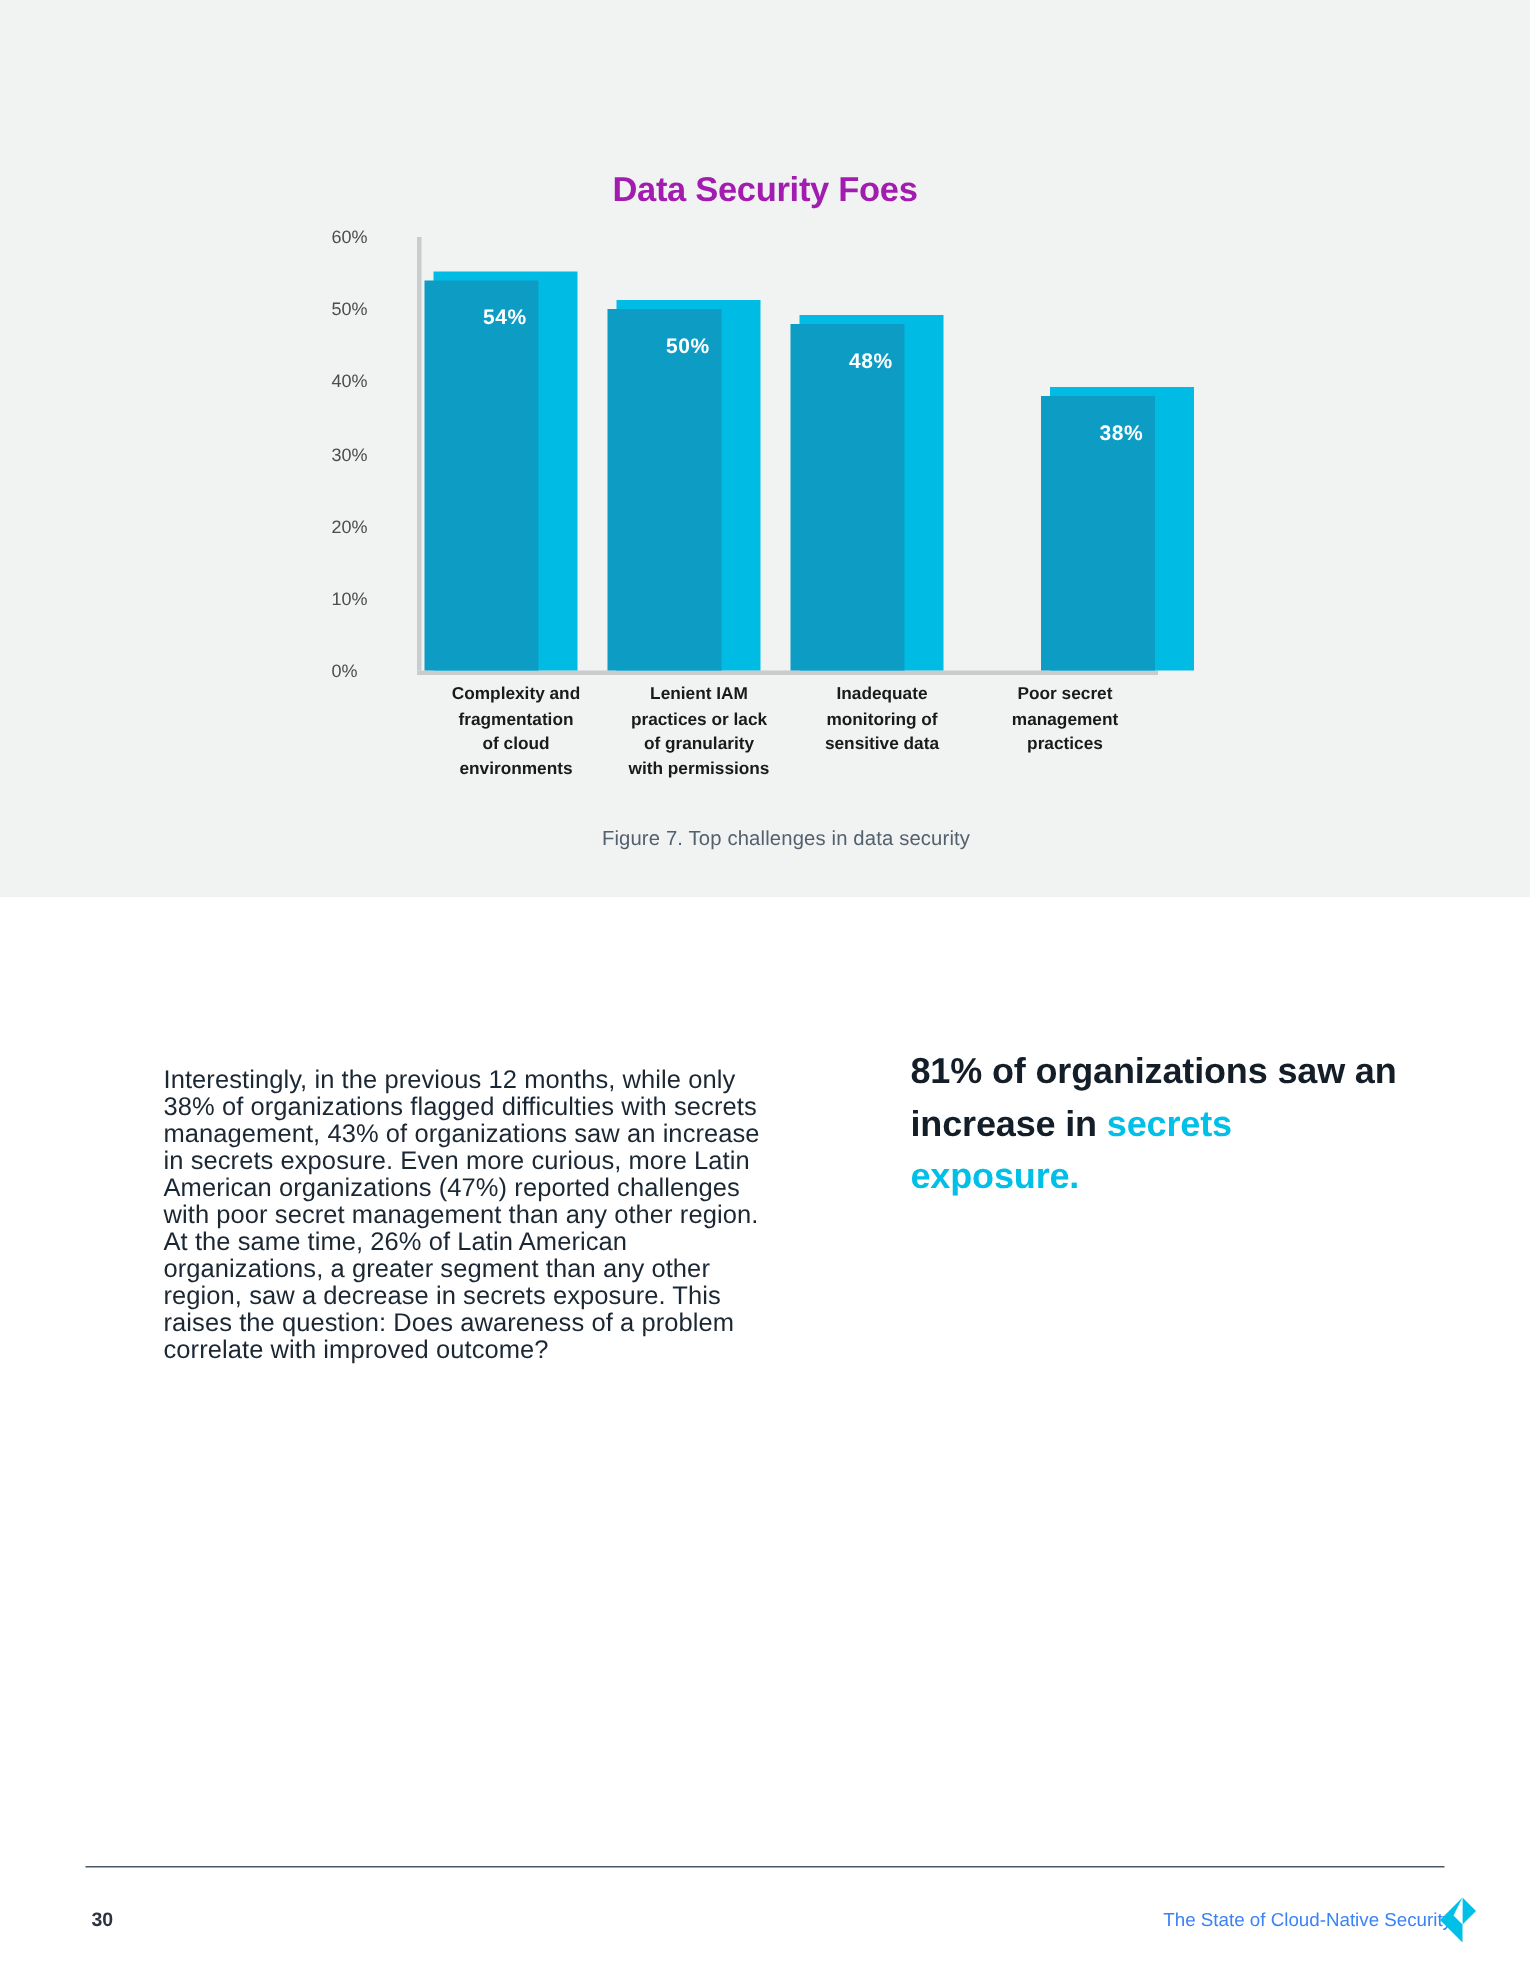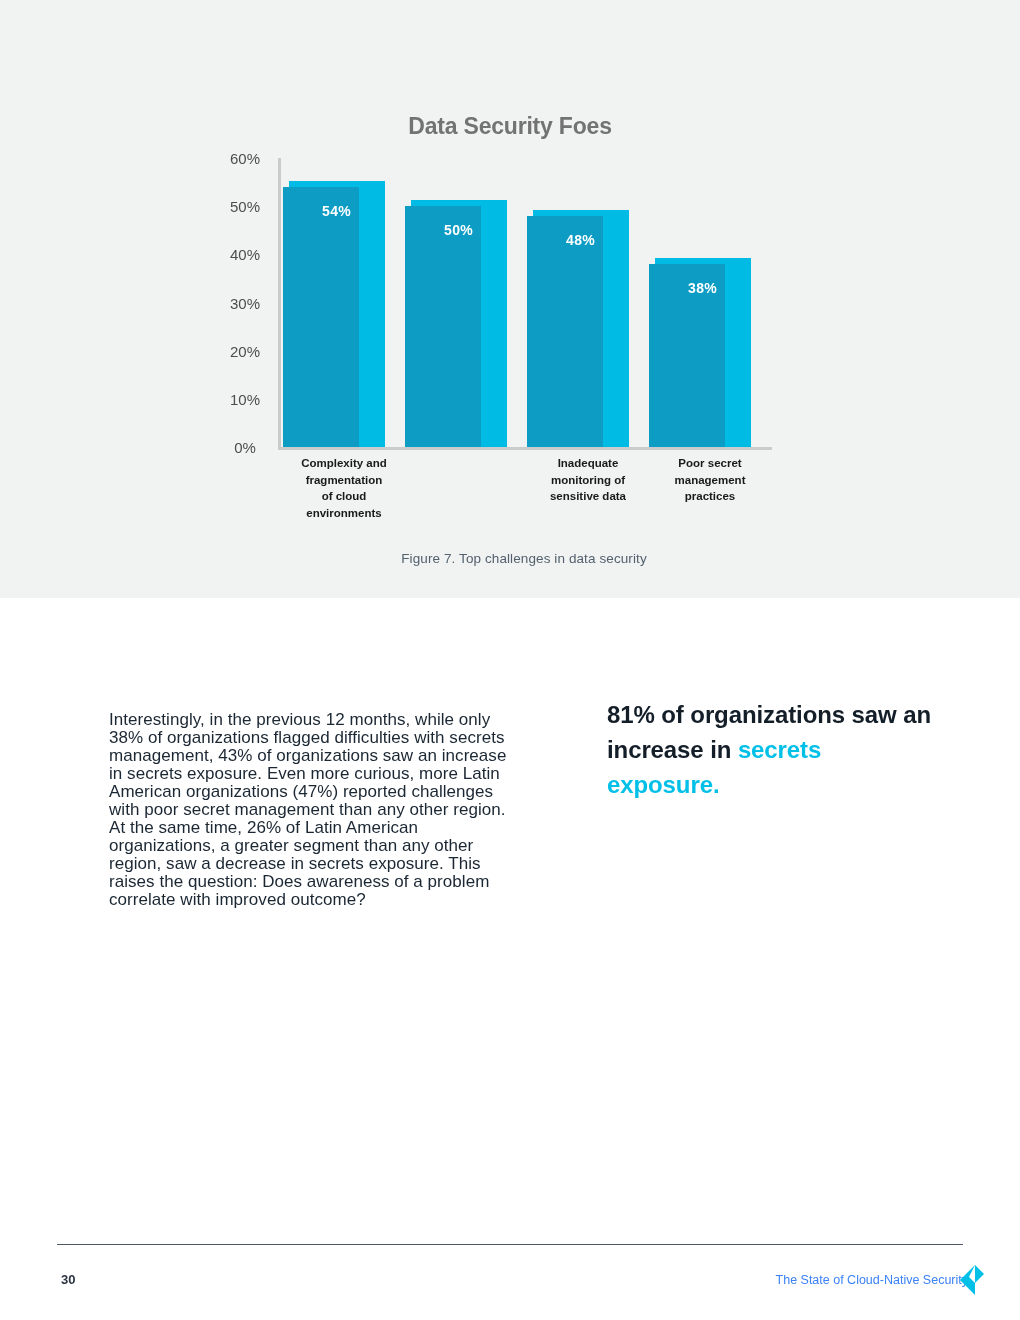--- a/index.html
+++ b/index.html
@@ -27,21 +27,21 @@
   }
 
   .chart-title {
     position: absolute;
     left: 0;
     top: 113px;
     width: 1020px;
     text-align: center;
     font-size: 23px;
     font-weight: bold;
-    color: #737373;
+    color: #a21caf;
     letter-spacing: -0.2px;
   }
 
   
   .plot {
     position: absolute;
     left: 248px;
     top: 150px;
     width: 540px;
     height: 310px;
@@ -62,22 +62,22 @@
     top: 297px;
     width: 494px;
     height: 3px;
     background: #c9cccd;
   }
 
   .ytick {
     position: absolute;
     right: 519px;          
     width: 48px;
-    text-align: center;
-    font-size: 15px;
+    text-align: left;
+    font-size: 12px;
     color: #4d4d4d;
     transform: translateY(-50%);
     white-space: nowrap;
   }
 
   
   .bars {
     position: absolute;
     left: 35px;
     top: 8px;
@@ -246,32 +246,33 @@
         </div>
         <div class="bar-slot" style="left: 244px;">
           <div class="bar-wrap" style="height: 237.2px;">
             <div class="bar-back" style="height: 237.2px; background: rgb(0, 188, 228);"></div>
             <div class="bar-front" style="height: 231.2px; background: rgb(13, 156, 196);">
               <div class="bar-value" style="color: rgb(255, 255, 255);">48%</div>
             </div>
           </div>
         </div>
         <div class="bar-slot" style="left: 366px;">
-          <div class="bar-wrap" style="height: 189.033px;">
+          <div class="bar-wrap" style="height: 189.033px; margin-left: 45px;">
             <div class="bar-back" style="height: 189.033px; background: rgb(0, 188, 228);"></div>
             <div class="bar-front" style="height: 183.033px; background: rgb(13, 156, 196);">
               <div class="bar-value" style="color: rgb(255, 255, 255);">38%</div>
             </div>
           </div>
         </div>
       </div>
   </div>
 
   <div class="xlabels" id="xlabels">
       <div class="xlabel" style="left: -1px;"><span>Complexity and</span><br><span>fragmentation</span><br><span>of cloud</span><br><span>environments</span></div>
+      <div class="xlabel" style="left: 121px;"><span>Lenient IAM</span><br><span>practices or lack</span><br><span>of granularity</span><br><span>with permissions</span></div>
       <div class="xlabel" style="left: 365px;"><span>Poor secret</span><br><span>management</span><br><span>practices</span></div>
       <div class="xlabel" style="left: 243px;"><span>Inadequate</span><br><span>monitoring of</span><br><span>sensitive data</span></div>
     </div>
 
   <div class="fig-caption">Figure 7. Top challenges in data security</div>
 </div>
 
 <p class="body-col">Interestingly, in the previous 12 months, while only 38% of organizations flagged difficulties with secrets management, 43% of organizations saw an increase in secrets exposure. Even more curious, more Latin American organizations (47%) reported challenges with poor secret management than any other region. At the same time, 26% of Latin American organizations, a greater segment than any other region, saw a decrease in secrets exposure. This raises the question: Does awareness of a problem correlate with improved outcome?</p>
 
 <div class="pullquote">

